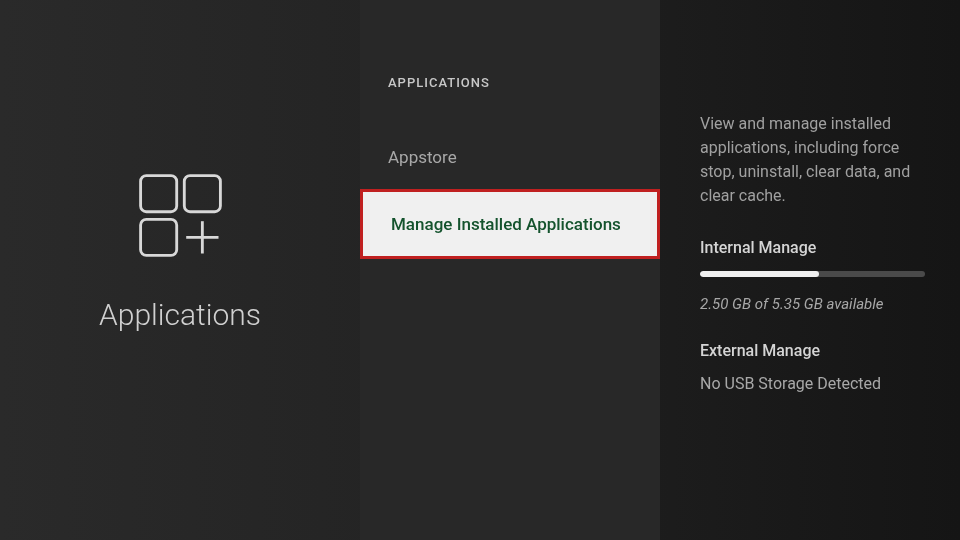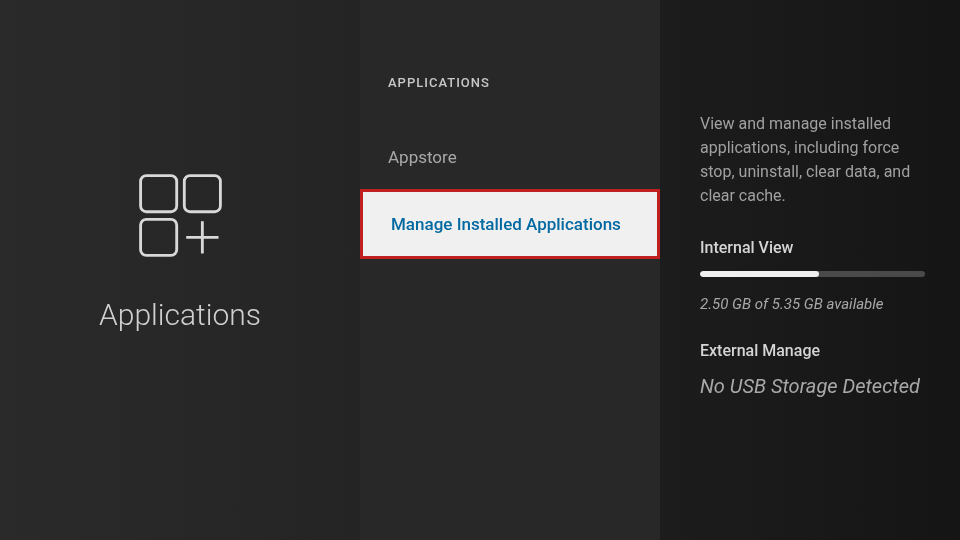--- a/index.html
+++ b/index.html
@@ -49,21 +49,21 @@
       font-weight: 500;
     }
     .menu-item {
       padding: 22px 28px;
       font-size: 17px;
       color: #a8a8a8;
       cursor: pointer;
     }
     .menu-item.selected {
       background: #f0f0f0;
-      color: #0369a1;
+      color: #14532d;
       border: 3px solid #c02020;
       font-weight: 500;
     }
     .right-panel {
       flex: 1;
       padding: 112px 30px 0 40px;
     }
     .description {
       font-size: 16px;
       line-height: 1.5;
@@ -89,24 +89,23 @@
       background: #f0f0f0;
       border-radius: 3px;
     }
     .space-value {
       font-size: 15px;
       color: #a8a8a8;
       margin-bottom: 28px;
       font-style: italic;
     }
     .ext-value {
-      font-size: 20px;
+      font-size: 16px;
       color: #a8a8a8;
       margin-top: 13px;
-      font-style: italic;
     }
   </style>
 </head>
 <body>
 
 <div class="left-panel">
   <div class="app-icon">
     <svg viewBox="0 0 100 100" fill="none" stroke="#d8d8d8" stroke-width="3">
       <rect x="8" y="8" width="38" height="38" rx="6"></rect>
       <rect x="54" y="8" width="38" height="38" rx="6"></rect>
@@ -119,20 +118,20 @@
 </div>
 
 <div class="middle-panel">
   <div class="section-header">APPLICATIONS</div>
   <div class="menu-item">Appstore</div>
   <div class="menu-item selected">Manage Installed Applications</div>
 </div>
 
 <div class="right-panel">
   <div class="description">View and manage installed applications, including force stop, uninstall, clear data, and clear cache.</div>
-  <div class="space-title">Internal View</div>
+  <div class="space-title">Internal Manage</div>
   <div class="progress-bar">
     <div class="progress-fill" style="width:53%"></div>
   </div>
   <div class="space-value">2.50 GB of 5.35 GB available</div>
   <div class="space-title">External Manage</div>
   <div class="ext-value">No USB Storage Detected</div>
 </div>
 
 </body></html>

